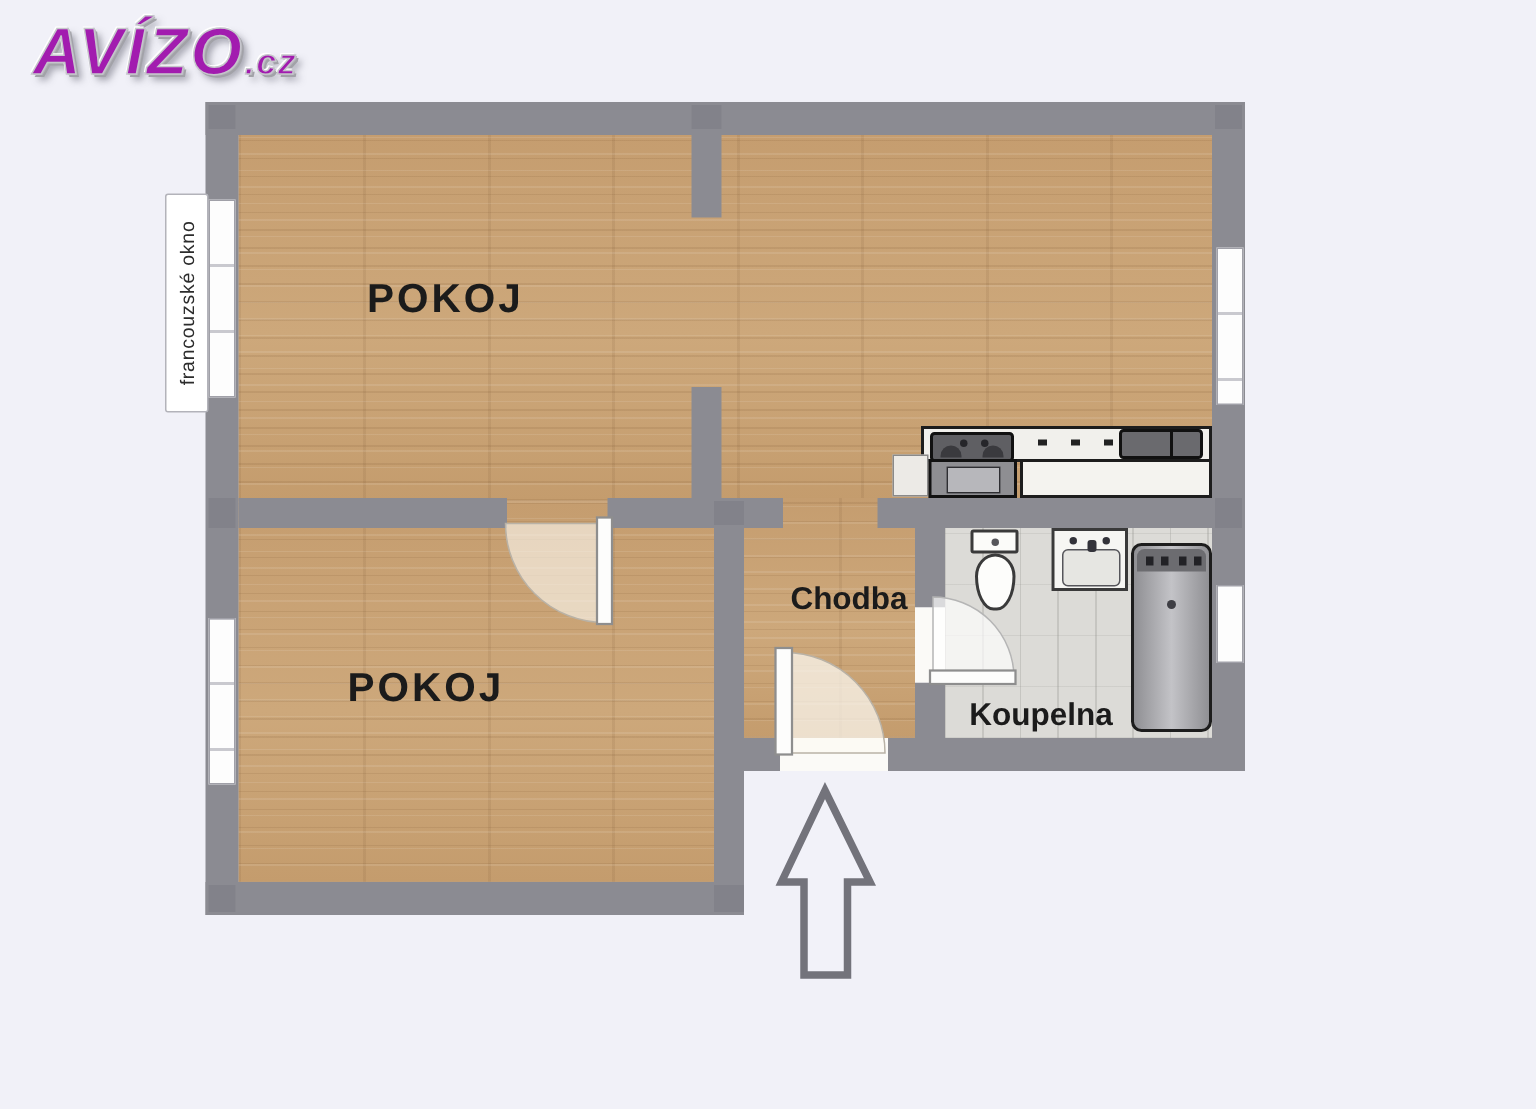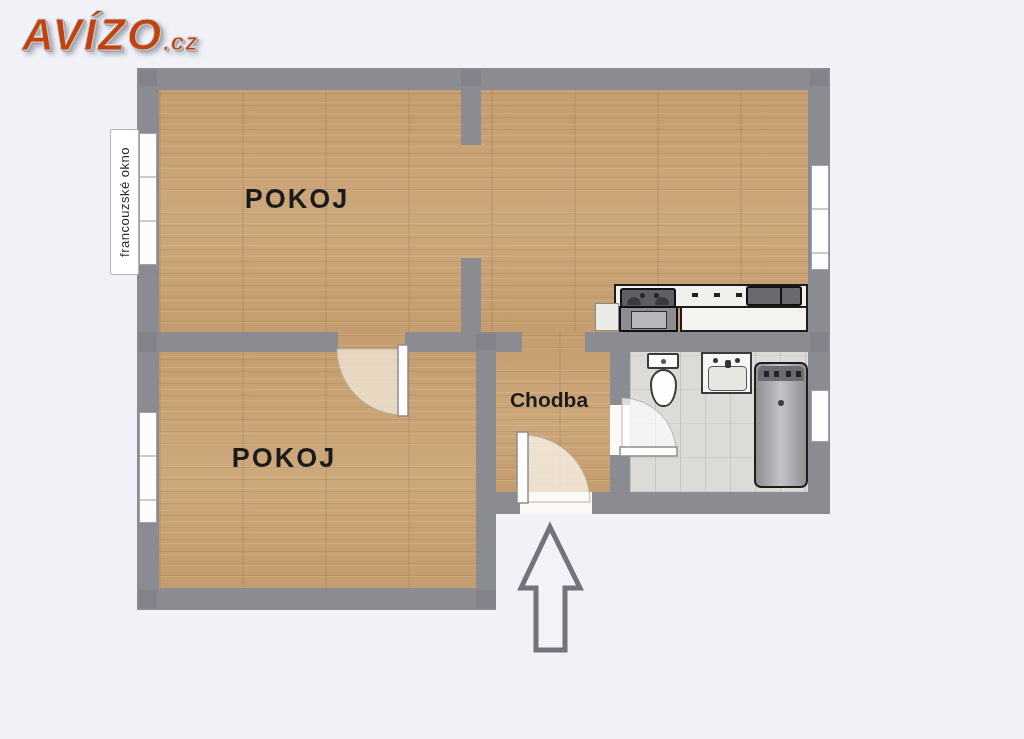--- a/index.html
+++ b/index.html
@@ -69,21 +69,21 @@
   .sink-basin{position:absolute;left:5px;top:12px;width:37px;height:23px;background:#e6e6e2;border:1px solid #55555a;border-radius:4px;}
   .sink-tap{position:absolute;width:5px;height:5px;border-radius:50%;background:#33333a;top:4px;}
   .tub{background:linear-gradient(90deg,#8f8f93,#c3c3c7 50%,#909094);border:2px solid #1d1d1d;border-radius:7px;}
   .tub-head{position:absolute;left:2px;right:2px;top:2px;height:15px;background:#6c6c70;border-radius:5px 5px 0 0;}
   .tub-knob{position:absolute;top:5px;width:5px;height:6px;background:#222226;}
   .tub-drain{position:absolute;left:50%;top:36px;width:6px;height:6px;margin-left:-3px;border-radius:50%;background:#3e3e44;}
 
   
   .logo{
     position:absolute;left:22px;top:10px;
-    font-style:italic;font-weight:bold;color:#c2410c;
+    font-style:italic;font-weight:bold;color:#a21caf;
     letter-spacing:2px;
     text-shadow:-1px -1px 0 #ffffff, 1px 1px 0 #b4b4ba, 2px 2px 0 #a2a2a8, 4px 4px 5px rgba(80,80,95,.5);
     -webkit-text-stroke:1px #c6c6cc;
   }
   .logo .main{font-size:44px;}
   .logo .tld{font-size:24px;letter-spacing:1px;}
 
   svg.overlay{position:absolute;left:0;top:0;pointer-events:none;}
 </style>
 </head>
@@ -184,19 +184,20 @@
     <rect x="517" y="432" width="11" height="71" fill="#fdfdfc" stroke="#8e8e8e" stroke-width="1.5"></rect>
 
     <path d="M622,398 A54,54 0 0 1 676,452 L622,452 Z" fill="rgba(255,255,255,0.68)" stroke="#b5b5b5" stroke-width="1"></path>
     <rect x="620" y="447" width="57" height="9" fill="#fdfdfc" stroke="#8e8e8e" stroke-width="1.5"></rect>
 
     <path d="M550,527 L580,588 L565,588 L565,650 L536,650 L536,588 L521,588 Z" fill="#f2f2f9" stroke="#73737b" stroke-width="5" stroke-linejoin="miter"></path>
   </svg>
 
   <div class="abs room-label lbl-big" style="left:227px;top:184px;width:140px;">POKOJ</div>
   <div class="abs room-label lbl-big" style="left:214px;top:443px;width:140px;">POKOJ</div>
-  <div class="abs room-label lbl-sml" style="left:489px;top:388px;width:120px;">Chodba</div>
+  <div class="abs room-label lbl-sml" style="left:506px;top:388px;width:120px;">Chodba</div>
+  <div class="abs room-label lbl-sml" style="left:624px;top:465px;width:140px;">Koupelna</div>
 
   <div class="logo">
     <span class="main">AVÍZO</span><span class="tld">.cz</span>
   </div>
 
 </div>
 
 </body></html>

